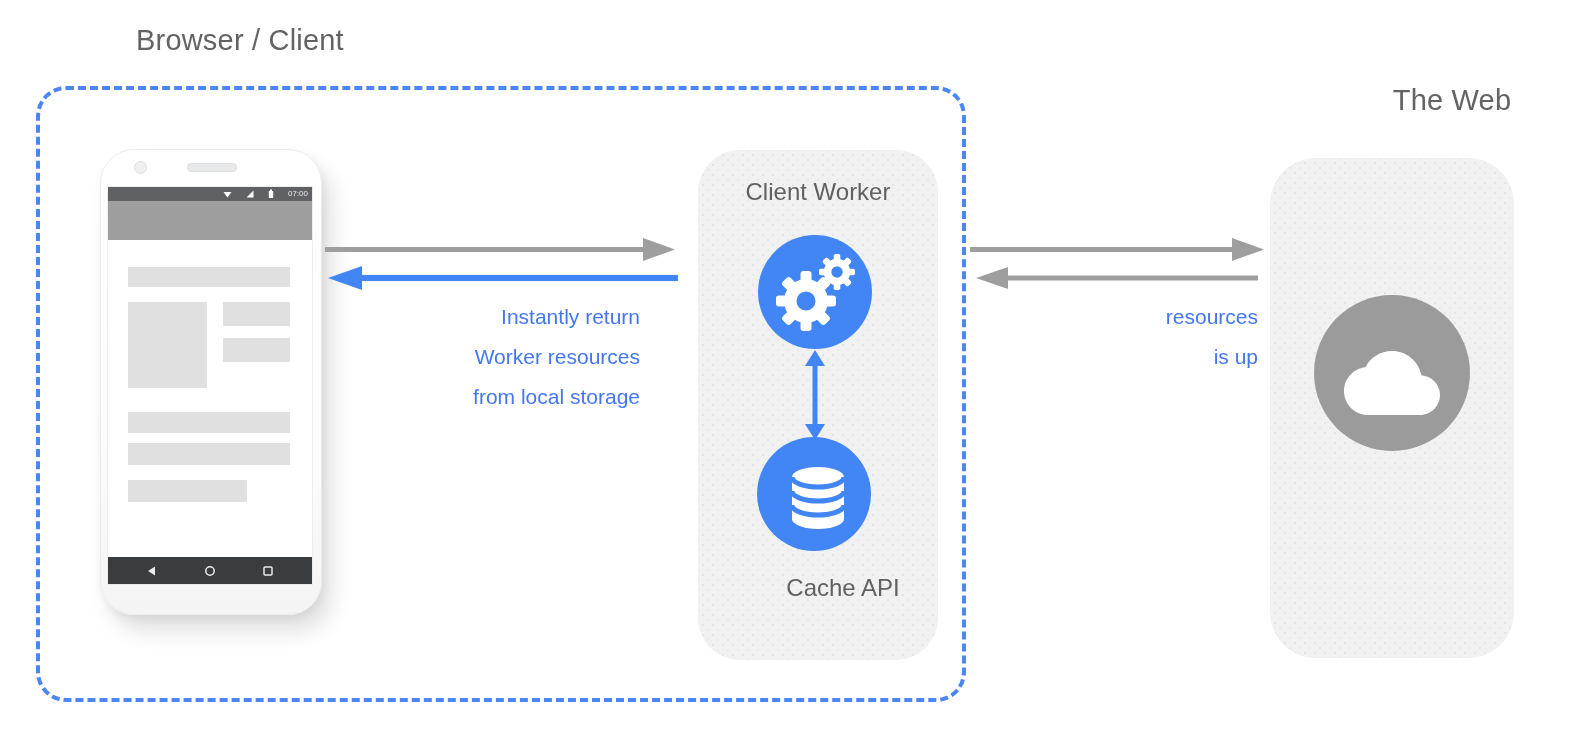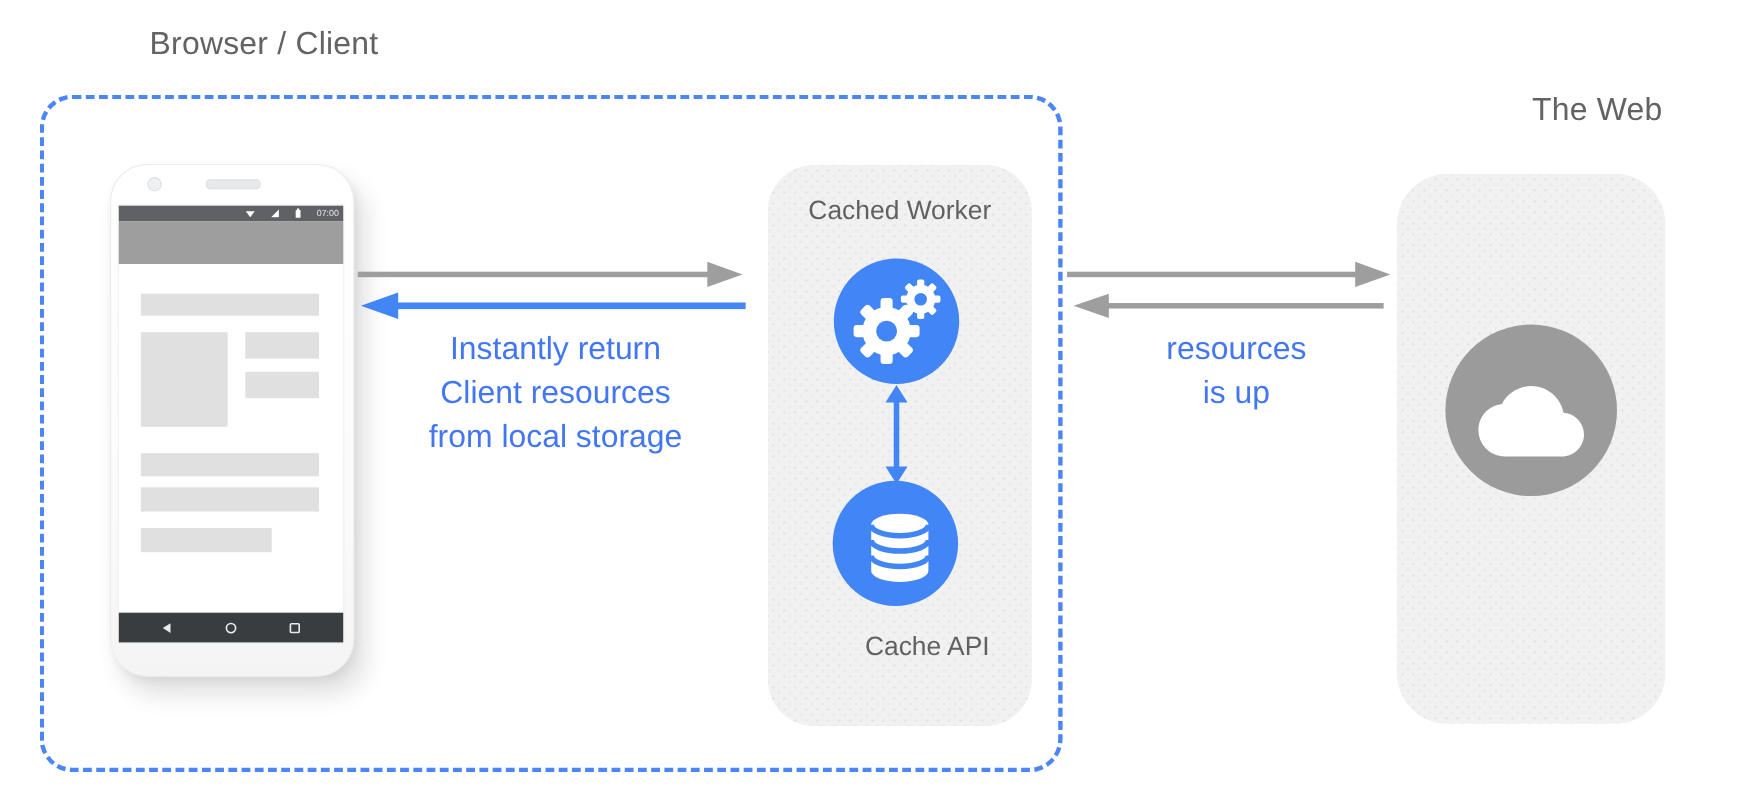--- a/index.html
+++ b/index.html
@@ -46,21 +46,21 @@
   #cache-label{top:424px;margin-left:25px;}
 
   .icon-circle{position:absolute;border-radius:50%;}
   #gear-circle{left:60px;top:85px;width:114px;height:114px;background:#4285f4;}
   #db-circle{left:59px;top:287px;width:114px;height:114px;background:#4285f4;}
   #cloud-circle{left:44px;top:137px;width:156px;height:156px;background:#9b9b9b;}
 
   .arrow{position:absolute;}
 
   
-  .annotation{position:absolute;color:#4377f2;font-size:29px;line-height:40px;text-align:center;}
+  .annotation{position:absolute;color:#4377f2;font-size:21px;line-height:40px;text-align:right;}
   #annotation-left{left:370px;top:297px;width:270px;}
   #annotation-right{left:990px;top:297px;width:268px;}
 </style>
 </head>
 <body>
 
 <div id="canvas">
 
   <div id="browser-title" class="heading">Browser / Client</div>
   <div id="web-title" class="heading">The Web</div>
@@ -126,30 +126,30 @@
     <rect x="0" y="11" width="266" height="5" fill="#9e9e9e"></rect>
     <polygon points="262,2 294,13.5 262,25" fill="#9e9e9e"></polygon>
   </svg>
   <svg class="arrow" style="left:976px;top:265px;" width="282" height="26">
     <polygon points="0,13 32,2 32,24" fill="#9e9e9e"></polygon>
     <rect x="28" y="10.5" width="254" height="5" fill="#9e9e9e"></rect>
   </svg>
 
   <div id="annotation-left" class="annotation">
     <div>Instantly return</div>
-    <div>Client resources</div>
+    <div>Worker resources</div>
     <div>from local storage</div>
   </div>
   <div id="annotation-right" class="annotation">
     <div>resources</div>
     <div>is up</div>
   </div>
 
   <div id="sw-panel" class="panel">
-    <div id="sw-label" class="panel-label">Cached Worker</div>
+    <div id="sw-label" class="panel-label">Client Worker</div>
 
     <div id="gear-circle" class="icon-circle">
       <svg width="114" height="114" viewBox="0 0 114 114">
 
         <g transform="translate(48,66)" fill="#ffffff">
           <g>
             <rect x="-5.5" y="-30" width="11" height="13" rx="3"></rect>
             <rect x="-5.5" y="-30" width="11" height="13" rx="3" transform="rotate(45)"></rect>
             <rect x="-5.5" y="-30" width="11" height="13" rx="3" transform="rotate(90)"></rect>
             <rect x="-5.5" y="-30" width="11" height="13" rx="3" transform="rotate(135)"></rect>

